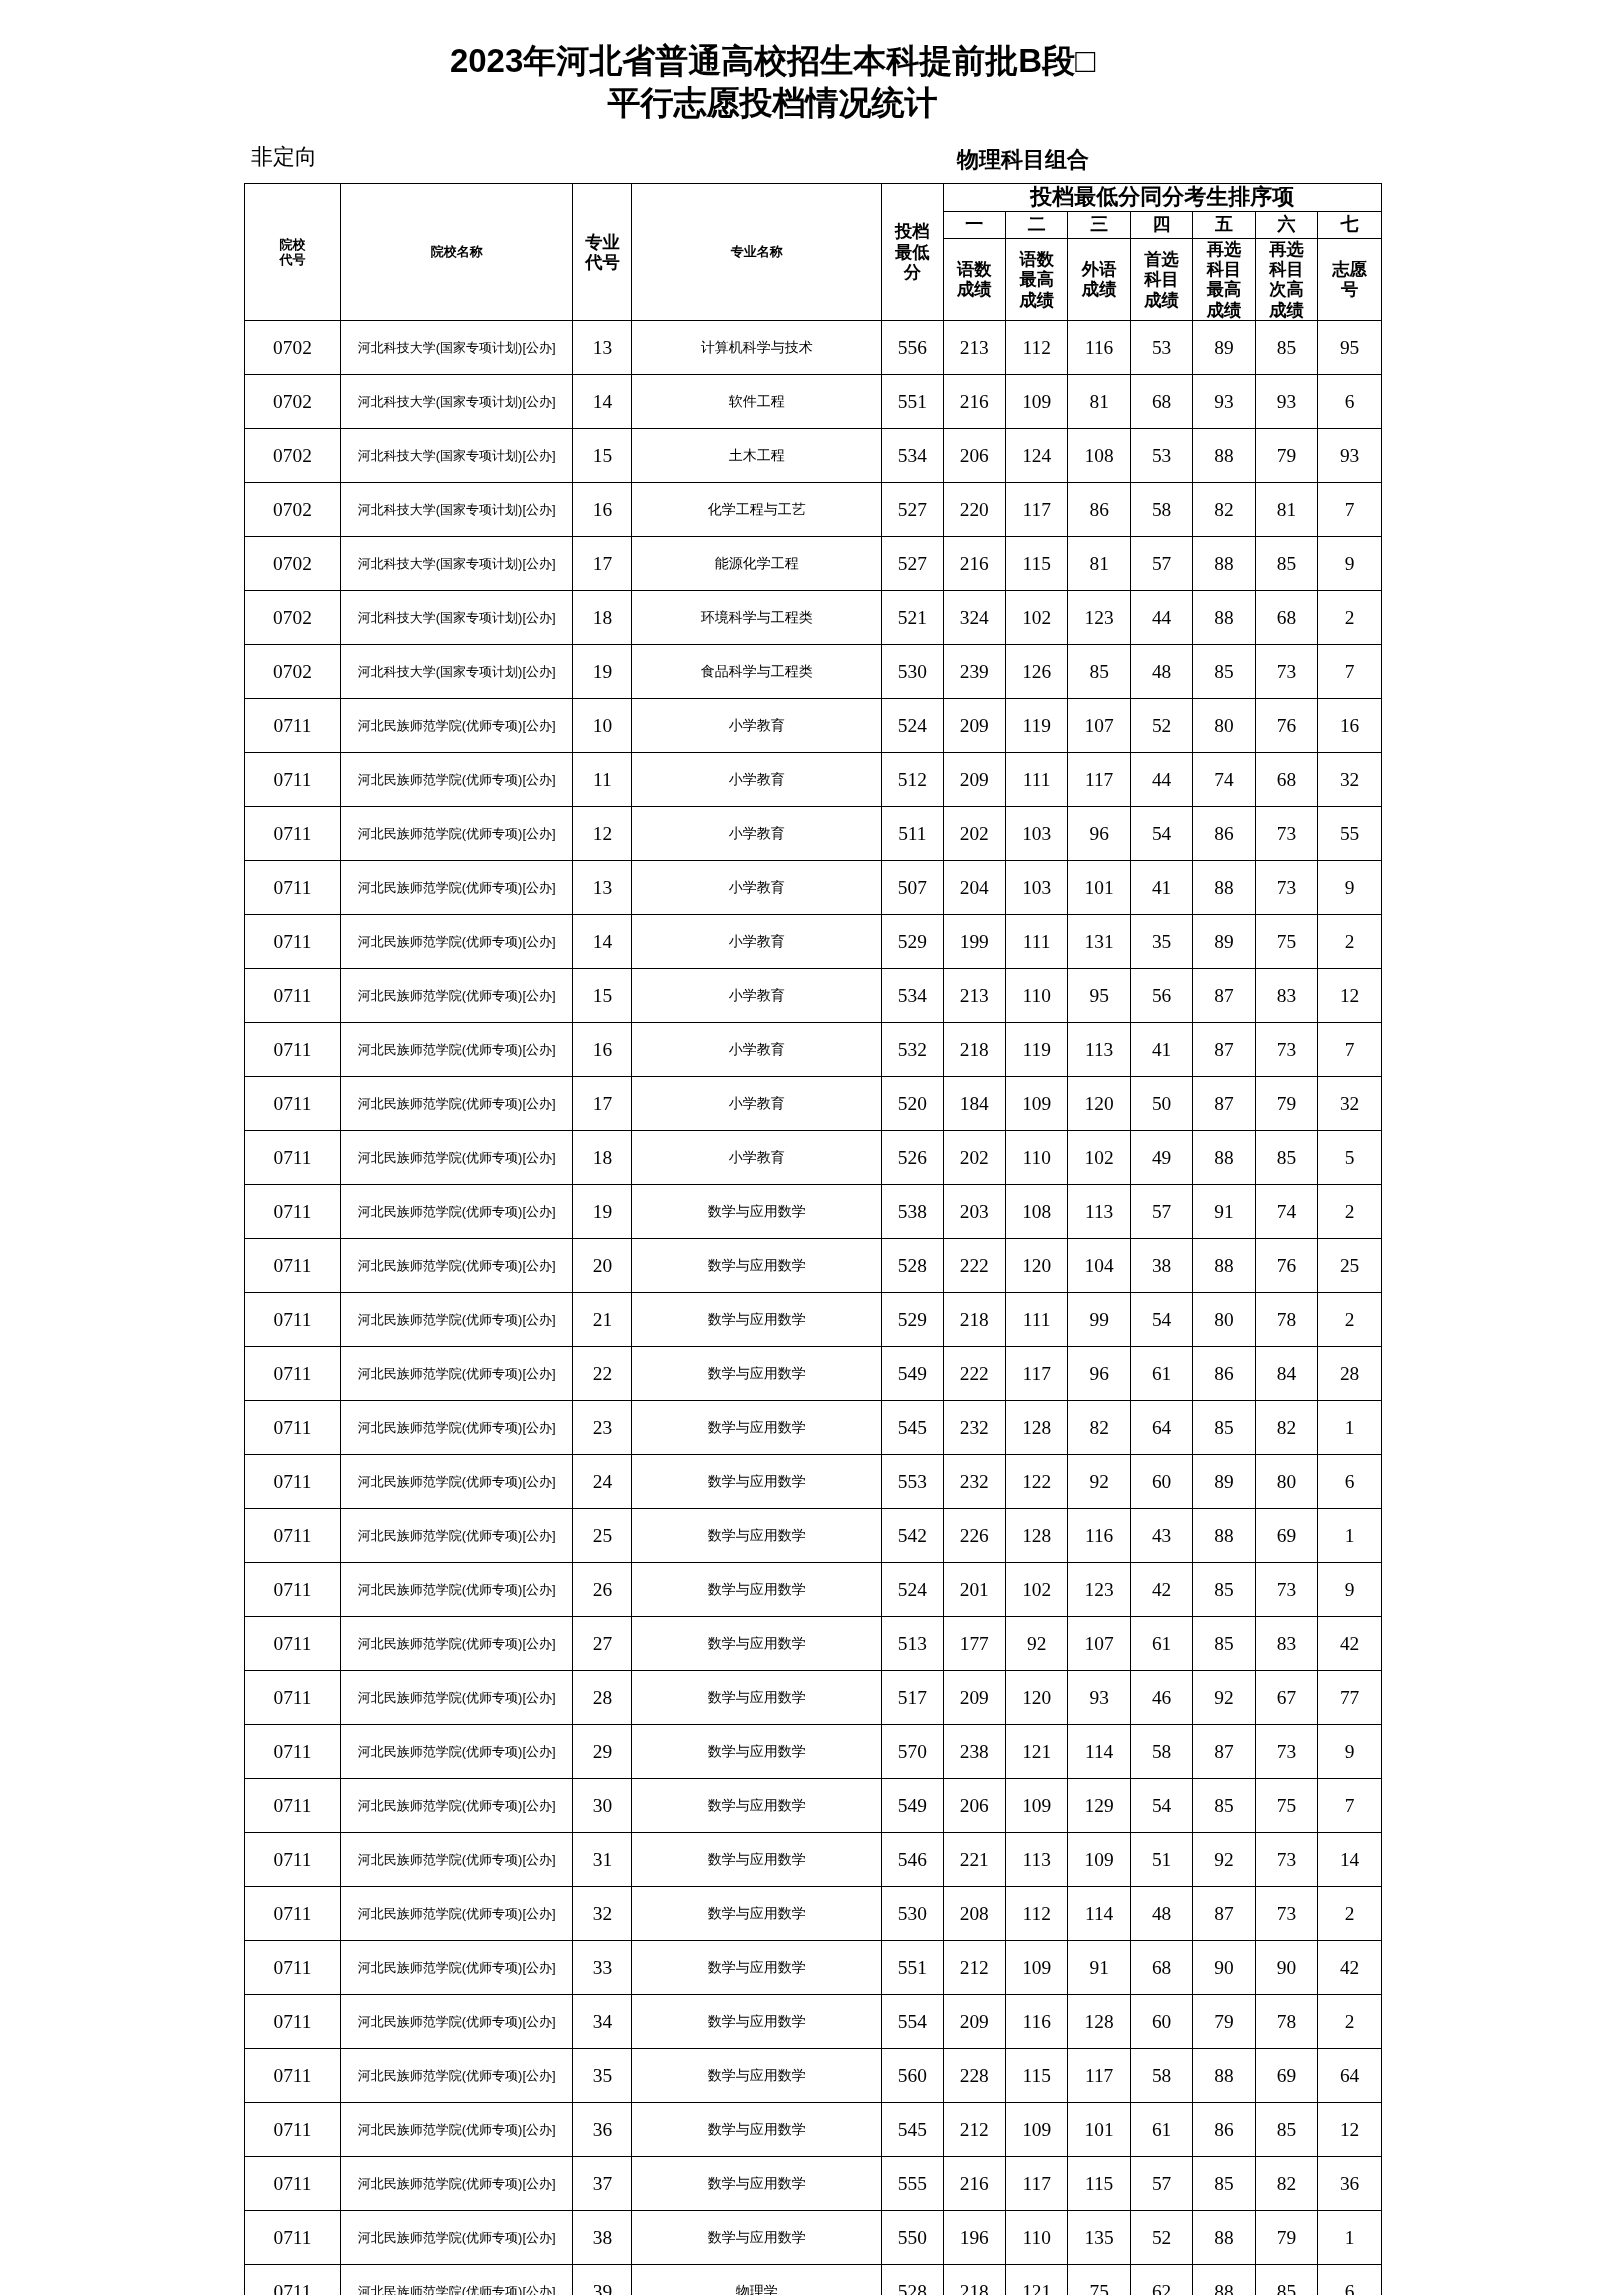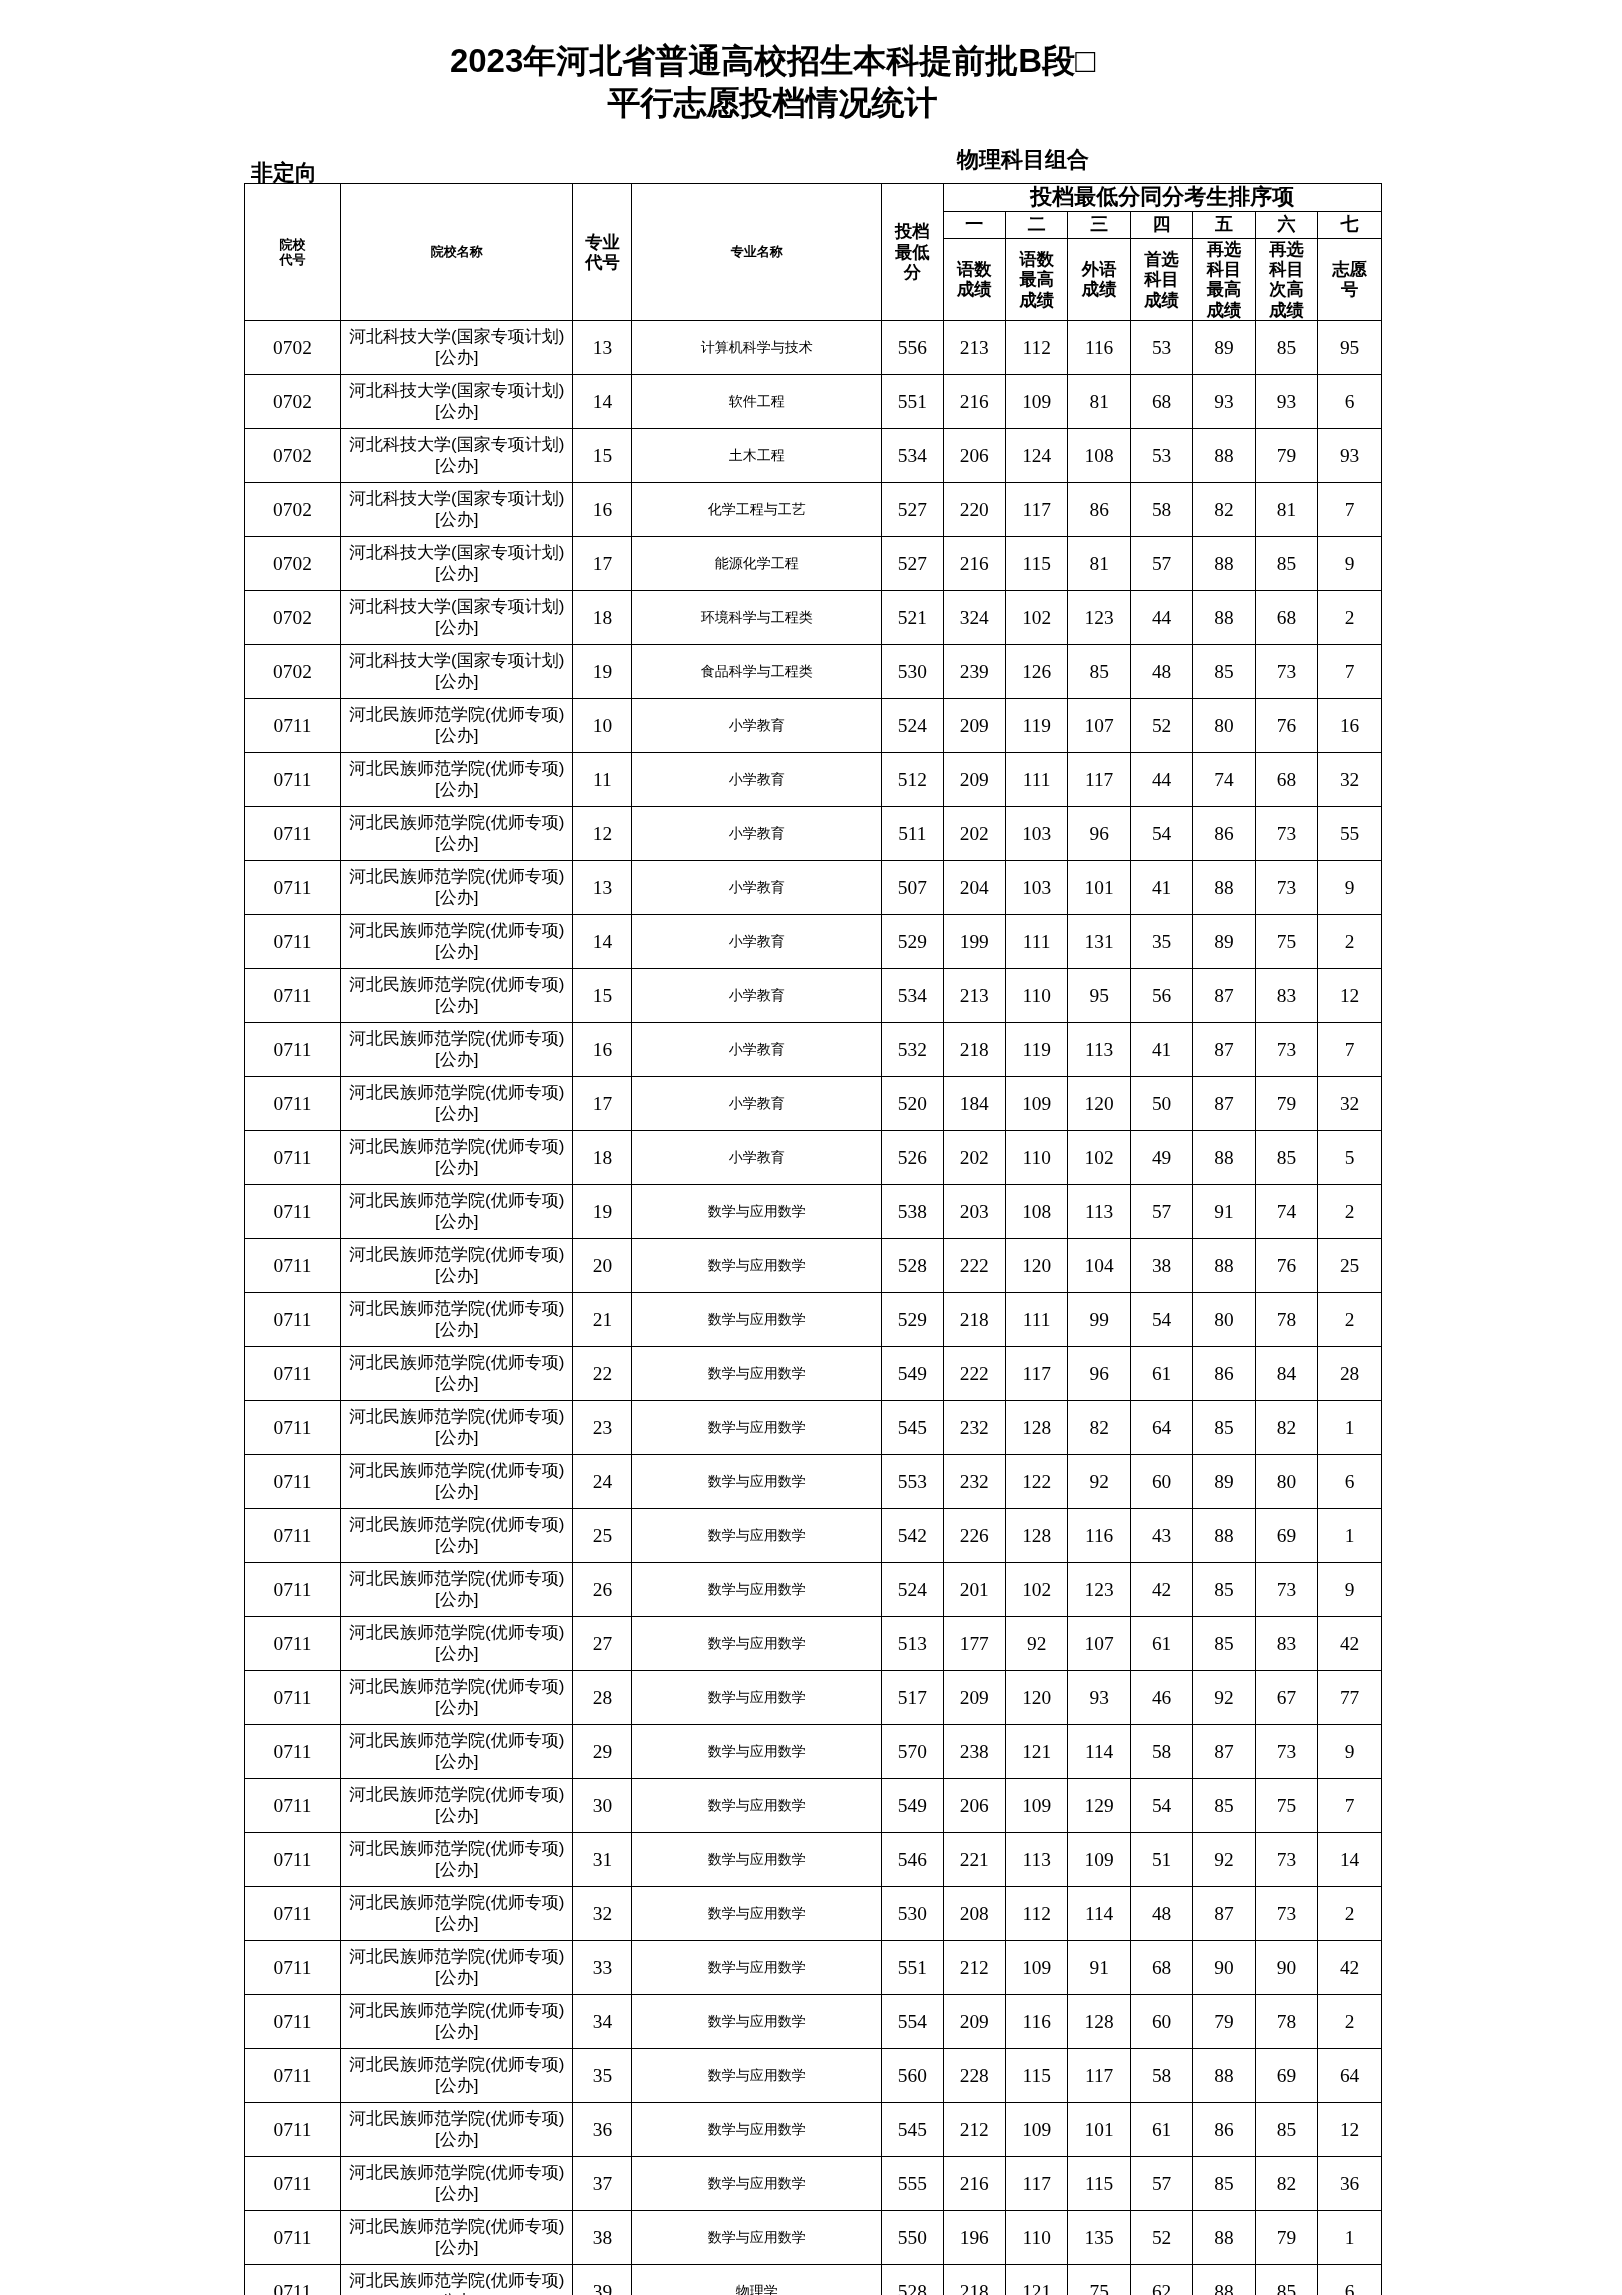--- a/index.html
+++ b/index.html
@@ -40,23 +40,23 @@
   
   .subhead {
     position: relative;
     height: 43px;
     margin-top: 15.3px;
     padding: 0 0 0 0;
   }
   .subhead .left {
     position: absolute;
     left: 251px;
-    top: 18px;
+    top: 2px;
     font-family: "Liberation Sans", "DejaVu Sans", sans-serif;
-    font-weight: bold;
+    font-weight: normal;
     font-size: 22px;
   }
   .subhead .right {
     position: absolute;
     left: 957px;
     top: 5.5px;
     font-family: "Liberation Sans", "DejaVu Sans", sans-serif;
     font-weight: bold;
     font-size: 22px;
     text-align: right;
@@ -105,21 +105,21 @@
     line-height: 1.18;
   }
 
   tbody td {
     height: 53px;
     font-size: 19px;
     font-family: "Liberation Serif", "DejaVu Serif", serif;
   }
   td.school {
     font-family: "Liberation Sans", "DejaVu Sans", sans-serif;
-    font-size: 17px;
+    font-size: 13px;
     line-height: 1.25;
     padding: 1.4px 2.8px;
   }
   td.major {
     font-family: Liberation Sans, sans-serif;
     font-size: 14px;
   }
   td.num {
     font-family: "Liberation Serif", "DejaVu Serif", serif;
     font-size: 19.4px;

